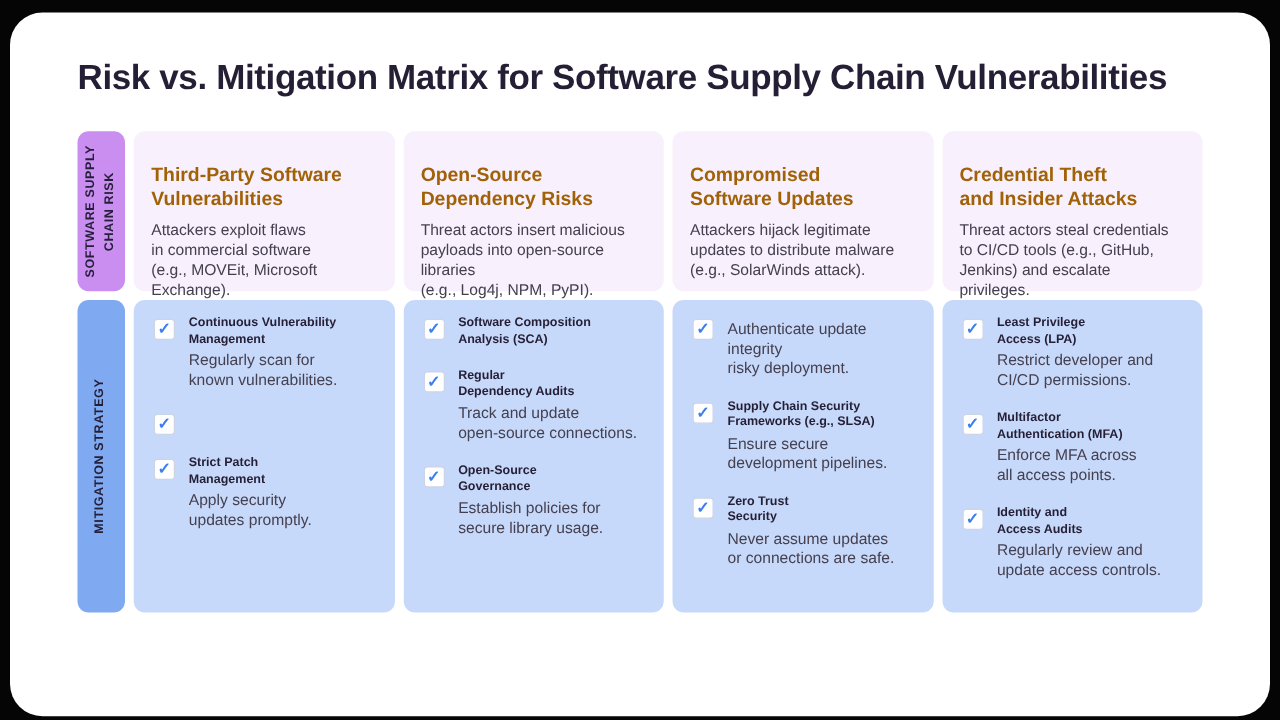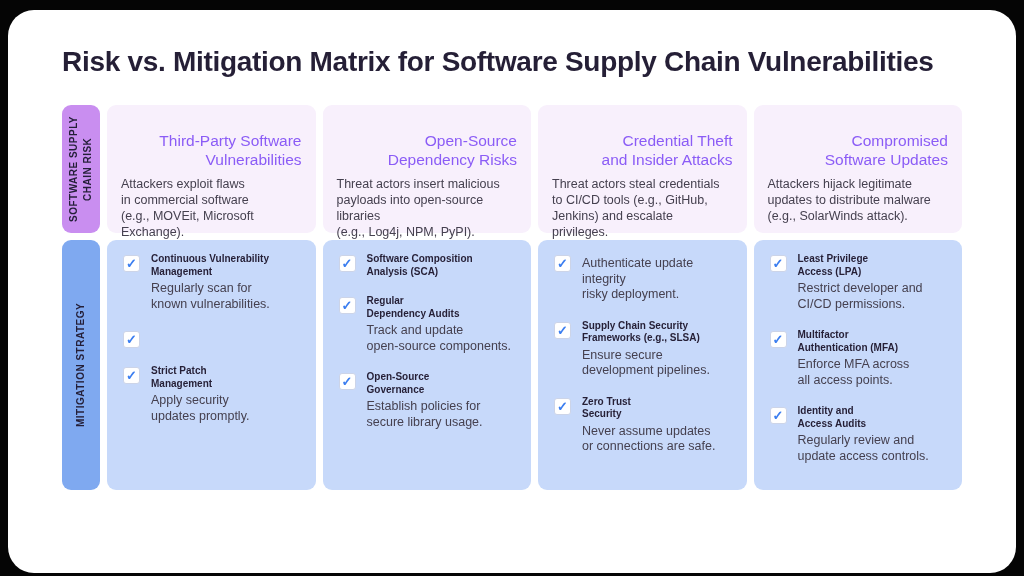--- a/index.html
+++ b/index.html
@@ -57,25 +57,24 @@
   }
   .risk-label { background: #c98ef0; }
   .mit-label  { background: #7fa9f0; }
   .cell { border-radius: 9px; }
   .risk-cell {
     background: #f8f0fc;
     padding: 27px 14px 0 14px;
   }
   .risk-cell h3 {
     font-size: 15.5px;
-    font-weight: 400;
-    color: #8b5cf6;
+    font-weight: 700;
+    color: #a16207;
     line-height: 1.22;
     white-space: pre-line;
-    text-align: right;
   }
   .risk-cell p {
     margin-top: 7px;
     font-size: 12.5px;
     color: #45404f;
     line-height: 1.27;
     white-space: pre-line;
   }
   .mit-cell {
     background: #c7d9fa;
@@ -145,33 +144,33 @@
 (e.g., MOVEit, Microsoft Exchange).</p>
       </div>
       <div class="cell risk-cell">
         <h3>Open-Source
 Dependency Risks</h3>
         <p>Threat actors insert malicious
 payloads into open-source libraries
 (e.g., Log4j, NPM, PyPI).</p>
       </div>
       <div class="cell risk-cell">
+        <h3>Compromised
+Software Updates</h3>
+        <p>Attackers hijack legitimate
+updates to distribute malware
+(e.g., SolarWinds attack).</p>
+      </div>
+      <div class="cell risk-cell">
         <h3>Credential Theft
 and Insider Attacks</h3>
         <p>Threat actors steal credentials
 to CI/CD tools (e.g., GitHub,
 Jenkins) and escalate privileges.</p>
       </div>
-      <div class="cell risk-cell">
-        <h3>Compromised
-Software Updates</h3>
-        <p>Attackers hijack legitimate
-updates to distribute malware
-(e.g., SolarWinds attack).</p>
-      </div>
 
       <div class="row-label mit-label">
         <span>Mitigation Strategy</span>
       </div>
 
       <div class="cell mit-cell">
         <div class="mit-item">
           <span class="checkbox">
               <span class="check">✓</span>
             </span>
@@ -211,21 +210,21 @@
           </div>
         </div>
         <div class="mit-item">
           <span class="checkbox">
               <span class="check">✓</span>
             </span>
           <div class="mit-text">
             <h4>Regular
 Dependency Audits</h4>
             <p>Track and update
-open-source components.</p>
+open-source connections.</p>
           </div>
         </div>
         <div class="mit-item">
           <span class="checkbox">
               <span class="check">✓</span>
             </span>
           <div class="mit-text">
             <h4>Open-Source
 Governance</h4>
             <p>Establish policies for

